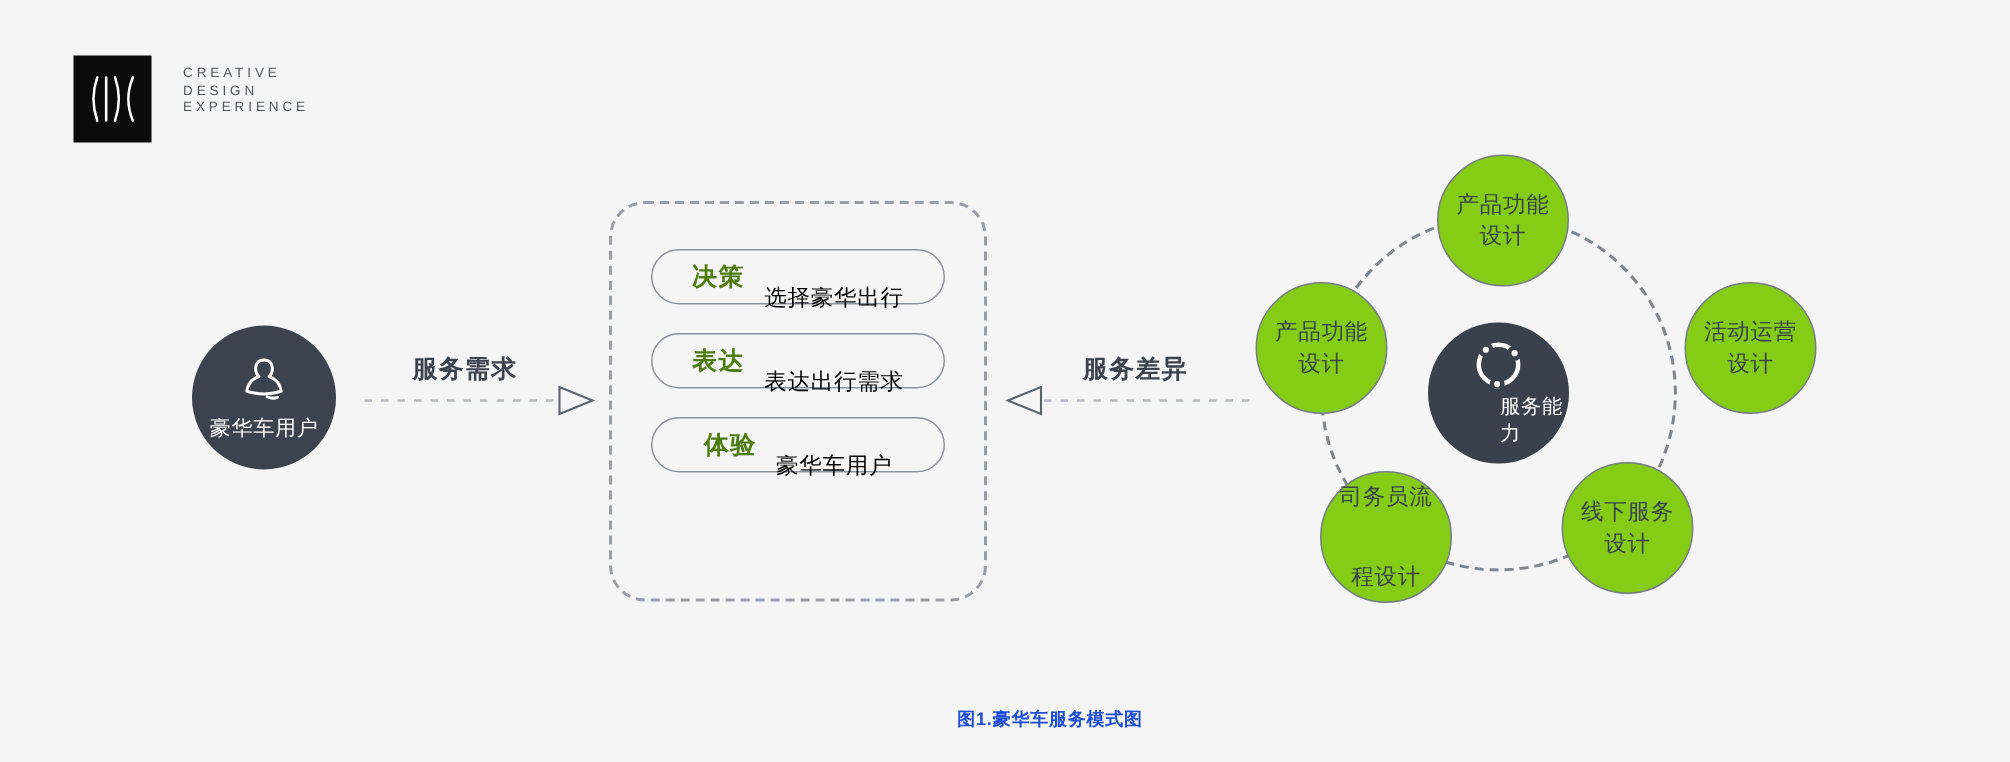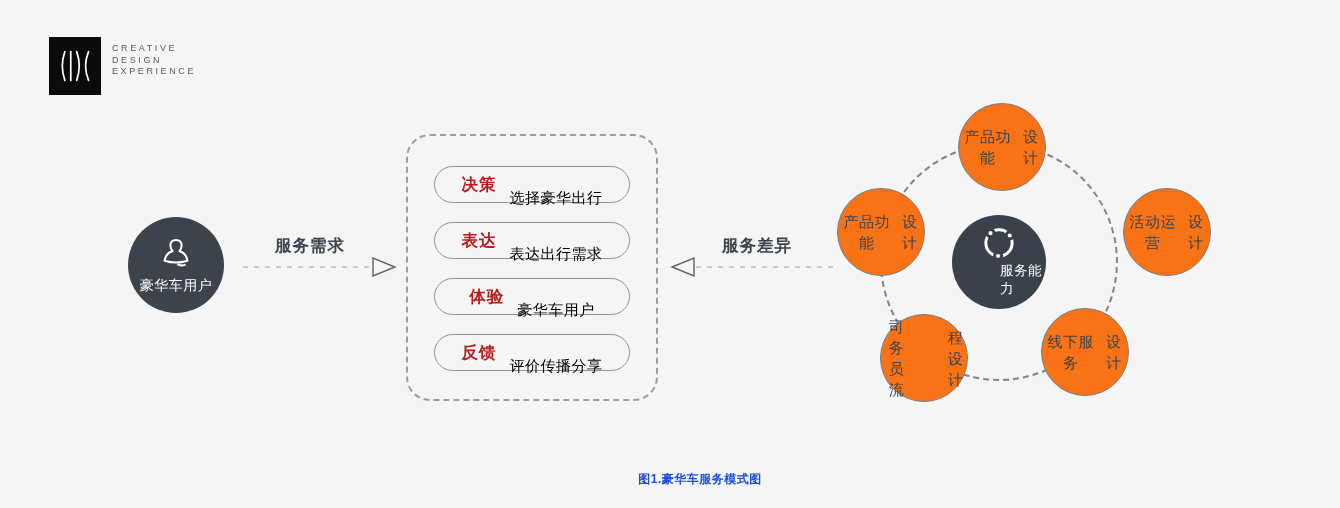--- a/index.html
+++ b/index.html
@@ -12,21 +12,21 @@
     color: #3a424d;
   }
   #stage { position: absolute; inset: 0; width: 1340px; height: 508px; }
 
   
   .logo { position: absolute; left: 49px; top: 37px; display: flex; align-items: flex-start; }
   .logo-mark {
     width: 52px; height: 58px; background: #0b0b0b;
     display: flex; align-items: center; justify-content: center;
   }
-  .logo-text { margin-left: 11px; margin-top: 6px; }
+  .logo-text { margin-left: 21px; margin-top: 6px; }
   .logo-text div {
     font-size: 9px; line-height: 11.5px; letter-spacing: 2.6px;
     color: #55595e; text-transform: uppercase; white-space: nowrap;
   }
 
   
   .user-node {
     position: absolute; left: 128px; top: 217px; width: 96px; height: 96px;
     background: #3a434e; border-radius: 50%;
     display: flex; flex-direction: column; align-items: center; justify-content: center;
@@ -47,32 +47,32 @@
     position: absolute; left: 406px; top: 134px; width: 252px; height: 267px;
     border: 2px dashed #989ea6; border-radius: 24px;
     display: flex; flex-direction: column; align-items: center;
     padding-top: 30px; gap: 19px;
   }
   .pill {
     width: 196px; height: 37px; border: 1.5px solid #8d939c; border-radius: 999px;
     display: flex; align-items: center; justify-content: center; gap: 13px;
     background: transparent; white-space: nowrap;
   }
-  .pill .title { font-size: 16.5px; font-weight: bold; color: #b91c1c; letter-spacing: 1px; }
+  .pill .title { font-size: 16.5px; font-weight: bold; color: #4d7c0f; letter-spacing: 1px; }
   .pill .desc  { font-size: 15px; color: #000000; letter-spacing: 0.5px; margin-top: 28px; }
 
   
   .ring {
     position: absolute; left: 880px; top: 143px; width: 238px; height: 238px;
     border: 2px dashed #7f858d; border-radius: 50%;
   }
   .cap-node {
     position: absolute; width: 88px; height: 88px; border-radius: 50%;
-    background: #f97316; border: 1.5px solid #767d86;
-    display: flex; flex-direction: row; align-items: center; justify-content: center;
+    background: #84cc16; border: 1.5px solid #767d86;
+    display: flex; flex-direction: column; align-items: center; justify-content: center;
     font-size: 15px; line-height: 21px; color: #3a424d; text-align: center;
     letter-spacing: 0.5px;
   }
   .cap-node.pos-top          { left: 958px;  top: 103px; }
   .cap-node.pos-right        { left: 1123px; top: 188px; }
   .cap-node.pos-bottom-right { left: 1041px; top: 308px; }
   .cap-node.pos-bottom-left  { left: 880px;  top: 314px; gap: 32px; }
   .cap-node.pos-left         { left: 837px;  top: 188px; }
 
   .cap-center {
@@ -135,24 +135,20 @@
       <span class="desc">选择豪华出行</span>
     </div>
     <div class="pill">
       <span class="title">表达</span>
       <span class="desc">表达出行需求</span>
     </div>
     <div class="pill">
       <span class="title">体验</span>
       <span class="desc">豪华车用户</span>
     </div>
-    <div class="pill">
-      <span class="title">反馈</span>
-      <span class="desc">评价传播分享</span>
-    </div>
   </div>
 
   <div class="arrow-label" style="left:757px; top:235px;">服务差异</div>
   <svg class="arrow-svg" style="left:665px; top:247px;" width="175" height="40">
     <polygon points="29,11 29,29 7,20" fill="#f5f5f6" stroke="#5a626c" stroke-width="1.4"></polygon>
     <line x1="31" y1="20" x2="171" y2="20" stroke="#b6bac0" stroke-width="1.6" stroke-dasharray="5 6"></line>
   </svg>
 
   <div class="ring"></div>
 

